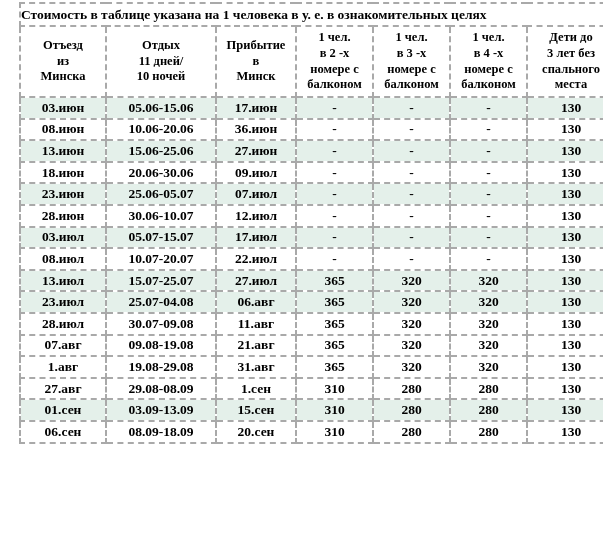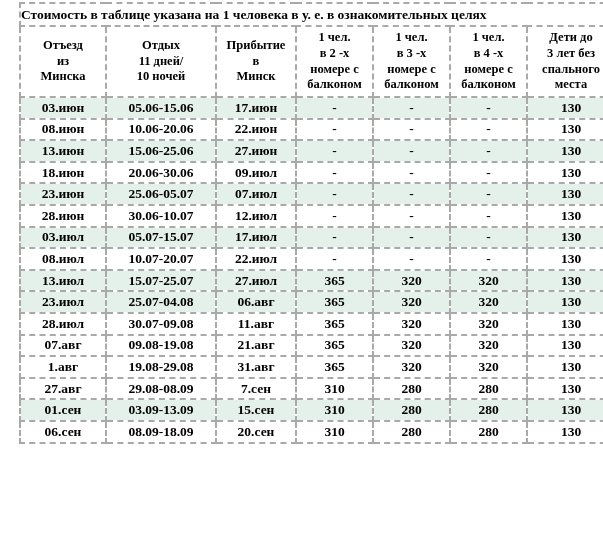--- a/index.html
+++ b/index.html
@@ -108,21 +108,21 @@
           <td>05.06-15.06</td>
           <td>17.июн</td>
           <td>-</td>
           <td>-</td>
           <td>-</td>
           <td>130</td>
         </tr>
         <tr>
           <td>08.июн</td>
           <td>10.06-20.06</td>
-          <td>22.июн</td>
+          <td>36.июн</td>
           <td>-</td>
           <td>-</td>
           <td>-</td>
           <td>130</td>
         </tr>
         <tr class="tint">
           <td>13.июн</td>
           <td>15.06-25.06</td>
           <td>27.июн</td>
           <td>-</td>
@@ -216,21 +216,21 @@
           <td>19.08-29.08</td>
           <td>31.авг</td>
           <td>365</td>
           <td>320</td>
           <td>320</td>
           <td>130</td>
         </tr>
         <tr>
           <td>27.авг</td>
           <td>29.08-08.09</td>
-          <td>7.сен</td>
+          <td>1.сен</td>
           <td>310</td>
           <td>280</td>
           <td>280</td>
           <td>130</td>
         </tr>
         <tr class="tint">
           <td>01.сен</td>
           <td>03.09-13.09</td>
           <td>15.сен</td>
           <td>310</td>

